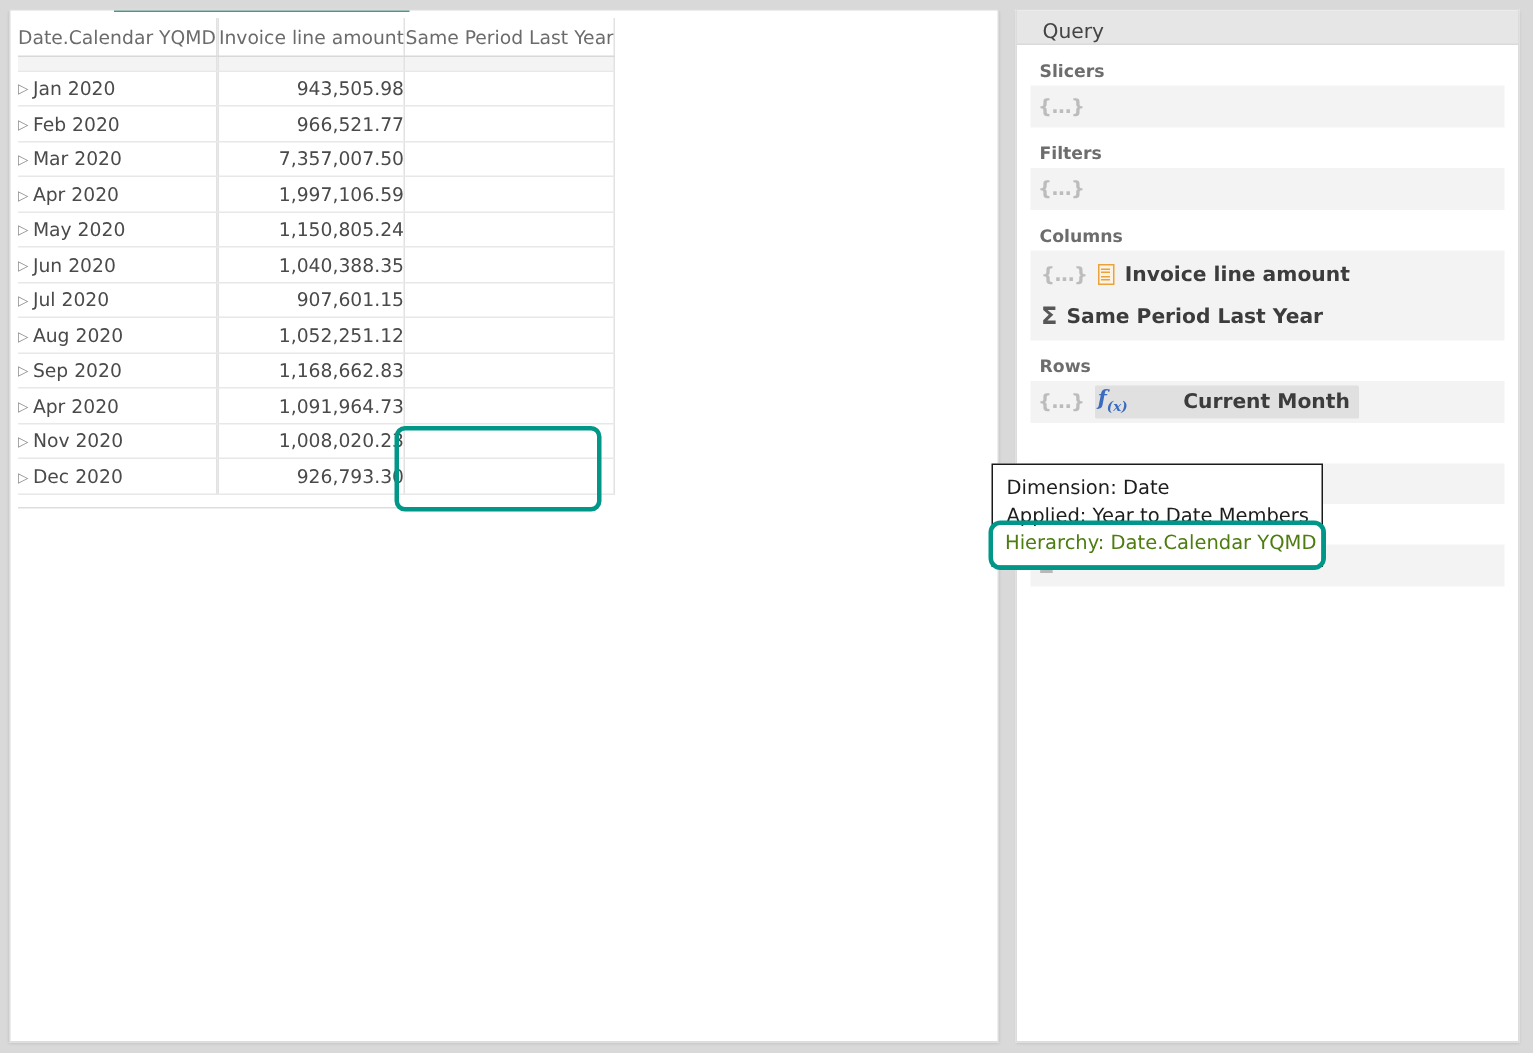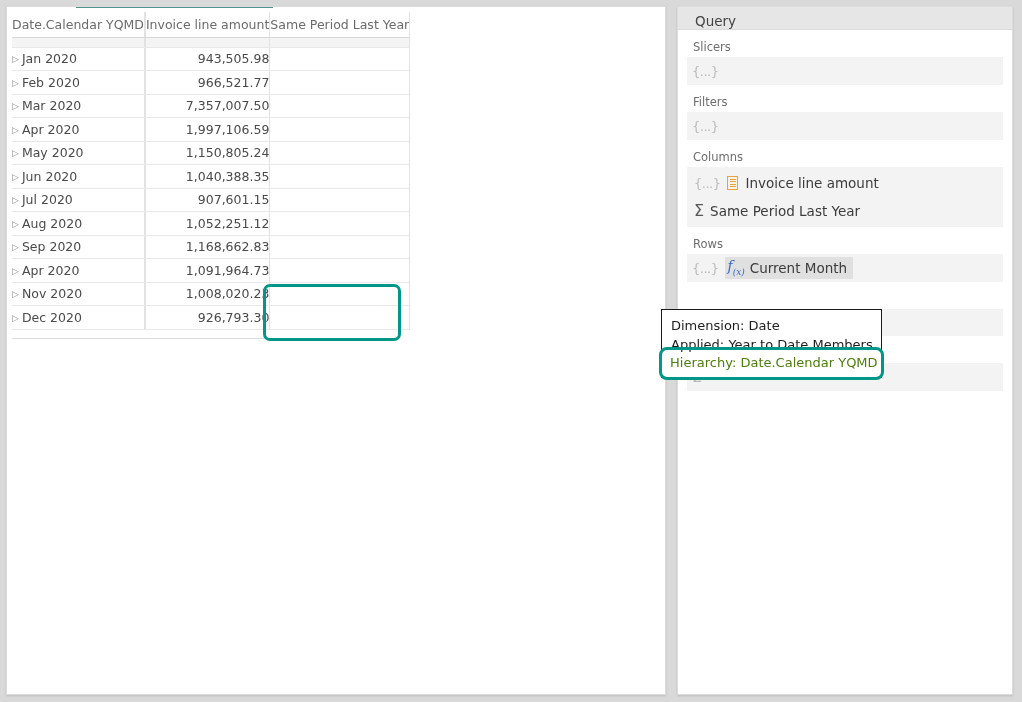--- a/index.html
+++ b/index.html
@@ -107,21 +107,21 @@
     border-bottom: 1px solid #dadada;
     display: flex;
     align-items: flex-end;
     padding-left: 17px;
   }
   .query-header-title {
     font-size: 13.5px;
     color: #444444;
   }
   .q-body { padding: 0 9px; }
-  .q-section { margin-top: 10px; }
+  .q-section { margin-top: 10px; font-weight: bold; }
   .q-label {
     font-size: 11.5px;
     color: #6d6d6d;
     padding-left: 6px;
     margin-bottom: 3px;
   }
   .q-box {
     background: #f3f3f3;
     min-height: 27px;
     display: flex;
@@ -129,20 +129,21 @@
     justify-content: center;
   }
   .q-row {
     display: flex;
     align-items: center;
     height: 28px;
     padding-left: 5px;
   }
   .q-row.selected .q-row-inner {
     background: #e0e0e0;
+    gap: 32px;
   }
   .q-row-inner {
     display: flex;
     align-items: center;
     padding: 2px 6px 2px 2px;
     border-radius: 1px;
   }
   .braces {
     color: #bcbcbc;
     font-size: 13px;

